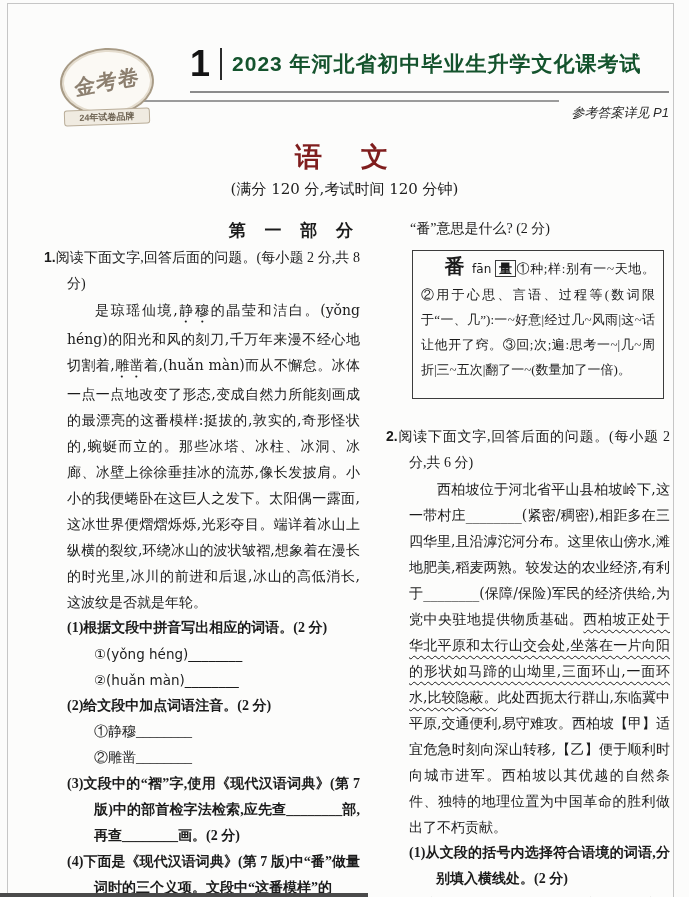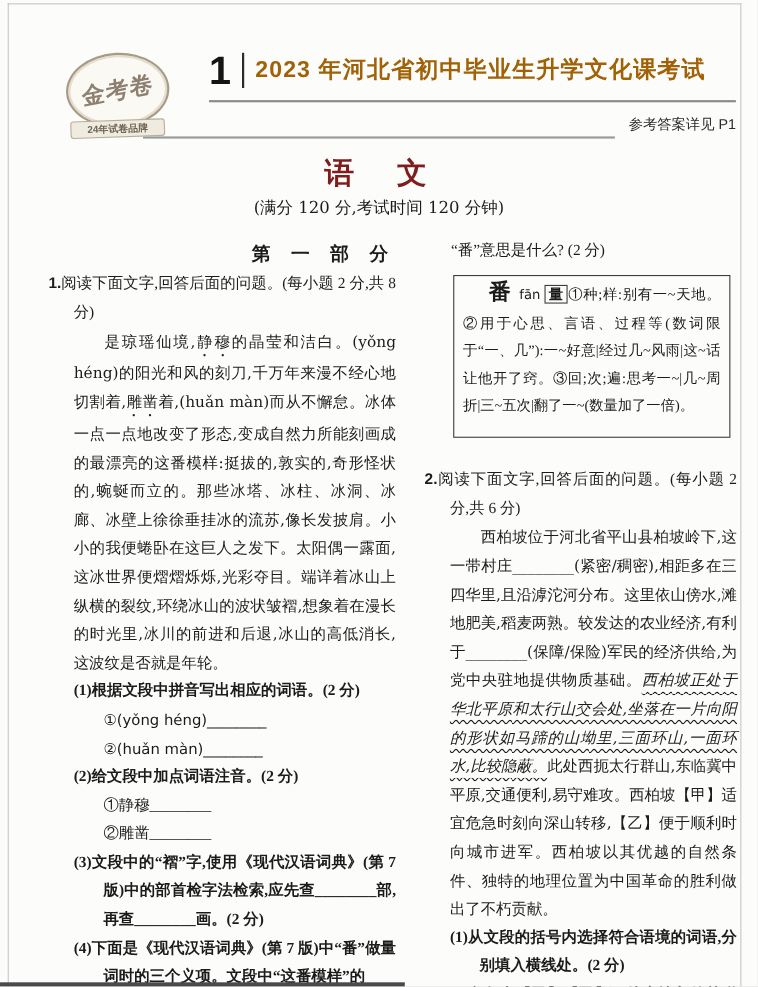--- a/index.html
+++ b/index.html
@@ -28,23 +28,23 @@
   }
   .logo-ribbon {
     margin:-7px auto 0; width:84px; background:#f0ebe1; border:1px solid #b9ad99;
     border-radius:3px; font-size:9px; line-height:14px; color:#6e6352;
     font-family:"Liberation Sans", sans-serif; font-weight:bold; transform:rotate(-2deg);
   }
   .header-main { margin-left:142px; }
   .title-row { display:flex; align-items:center; gap:10px; }
   .paper-number { font-family:"Liberation Sans", sans-serif; font-size:36px; font-weight:bold; line-height:36px; color:#141414; }
   .num-divider { width:2px; height:32px; background:#2b2b2b; }
-  .exam-title { margin:0; font-family:"Liberation Sans", sans-serif; font-size:21px; font-weight:bold; letter-spacing:1px; color:#a16207; }
+  .exam-title { margin:0; font-family:"Liberation Sans", sans-serif; font-size:21px; font-weight:bold; letter-spacing:1px; color:#14532d; }
   .rule1 { height:2px; background:#8b8b8b; margin-top:9px; }
-  .ref-row { display:flex; align-items:flex-end; margin-top:7px; margin-left:-60px; }
+  .ref-row { display:flex; align-items:flex-start; margin-top:7px; margin-left:-60px;font-style:italic; }
   .rule2 { flex:1; height:2px; background:#9b9b9b; }
   .answer-ref { font-family:"Liberation Sans", sans-serif; font-size:13px; color:#2a2a2a; margin-left:12px; white-space:nowrap; }
 
   
   .subject-title { margin:18px 0 6px; text-align:center; font-family:"Liberation Sans", sans-serif; font-size:27px; font-weight:bold; letter-spacing:6px; color:#7f1d1d; }
   .subtitle { text-align:center; font-size:15px; font-family:"DejaVu Serif", serif; margin-bottom:8px; }
 
   
   .columns { display:flex; gap:26px; padding:6px 15px 0 44px; height:692px; overflow:hidden; }
   .col-left  { width:316px; }
@@ -58,21 +58,21 @@
   .q-num { font-family:"Liberation Sans", sans-serif; font-weight:bold; }
   .passage { margin:0; text-align:justify; text-indent:2em; font-family:"DejaVu Serif", serif; }
   .sub-q { padding-left:27px; text-indent:-27px; text-align:justify;font-weight:bold; }
   .sub-item { padding-left:27px; }
   .pinyin-item { font-family:"DejaVu Sans", sans-serif; font-size:13.5px; }
 
   .emph-dots {
     -webkit-text-emphasis:filled dot; text-emphasis:filled dot;
     -webkit-text-emphasis-position:under; text-emphasis-position:under left;
   }
-  .wavy { text-decoration:underline; text-decoration-style:wavy; text-decoration-thickness:1px; text-underline-offset:5px;font-style:italic; }
+  .wavy { text-decoration:underline; text-decoration-style:wavy; text-decoration-thickness:1px; text-underline-offset:5px; }
 
   .cont-line { padding-left:24px; text-align:justify; }
   .dict-box {
     border:1.5px solid #3c3c3c; margin:8px 6px 0 26px; padding:3px 8px 16px;
     font-size:13px; line-height:25px; text-align:justify;
   }
   .dict-entry { text-indent:1.8em; margin:0; }
   .dict-headword { font-size:20px; font-weight:bold; margin-right:7px; font-family:"Liberation Sans", sans-serif; }
   .dict-pinyin { font-family:"DejaVu Sans", sans-serif; font-size:12px; margin-right:4px; }
   .dict-pos { border:1px solid #3c3c3c; padding:0 2px; font-weight:bold; margin-right:1px; font-family:"Liberation Sans", sans-serif; }

